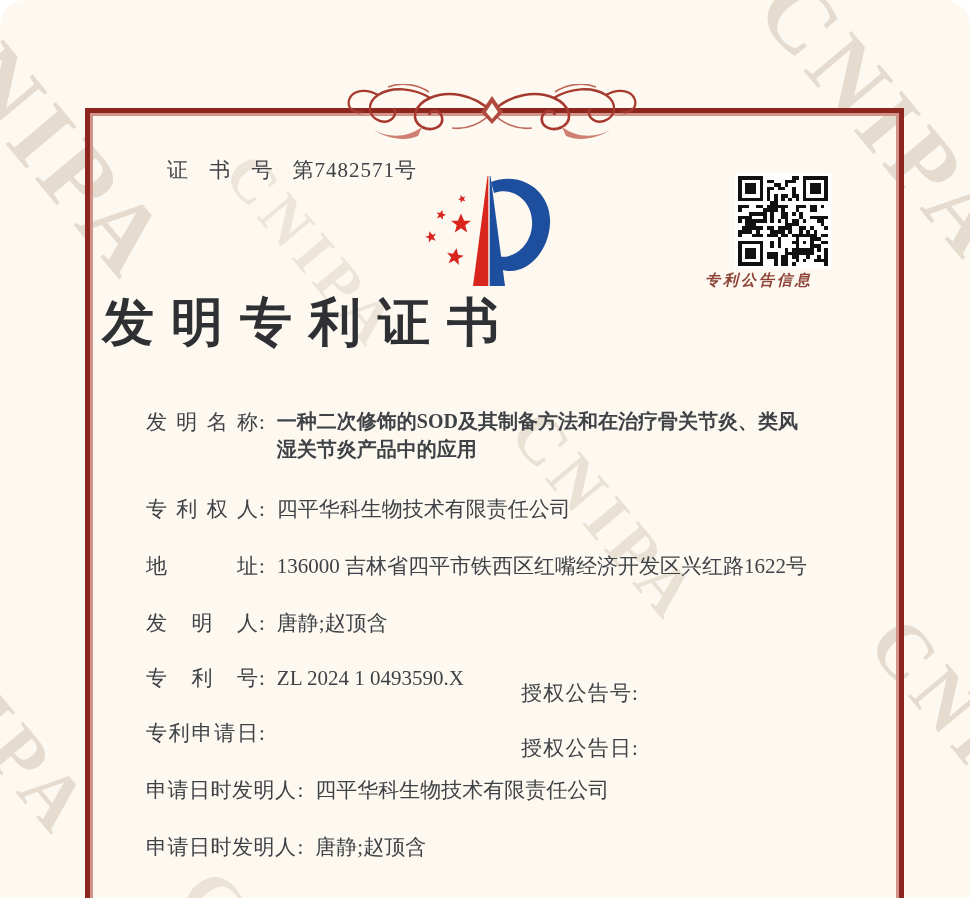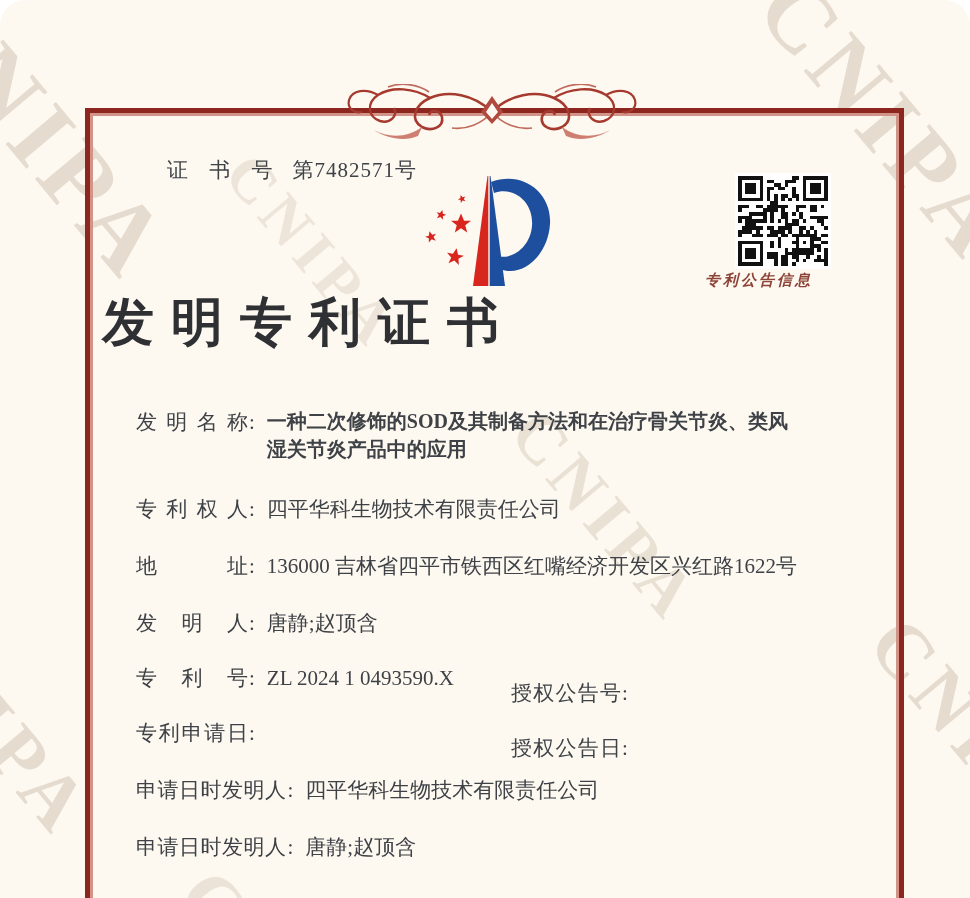--- a/index.html
+++ b/index.html
@@ -22,21 +22,21 @@
   .certno .sp{letter-spacing:8px;margin-left:36px;}
   .certno .num{margin-left:12px;letter-spacing:1px;}
   .emblem{position:absolute;left:413px;top:166px;width:152px;height:128px;z-index:3;}
   .qrbox{position:absolute;left:735px;top:173px;width:96px;height:96px;background:#ffffff;
          padding:3px;z-index:3;box-sizing:border-box;}
   .qrcaption{position:absolute;left:705px;top:271px;width:160px;text-align:left;z-index:3;
          font-size:15px;font-weight:700;font-style:italic;letter-spacing:3px;color:#8d4336;}
   .title{position:absolute;left:85px;top:288px;width:815px;text-align:left;z-index:3;
          font-size:52px;font-weight:700;color:#2f3033;letter-spacing:17px;text-indent:17px;}
   
-  .row{position:absolute;left:136px;right:70px;z-index:3;font-size:21px;color:#3e4247;line-height:30px;}
+  .row{position:absolute;left:146px;right:70px;z-index:3;font-size:21px;color:#3e4247;line-height:30px;}
   .grp{display:flex;align-items:flex-start;}
   .g2{position:absolute;left:375px;top:0;display:flex;margin-top:15px;}
   .lbl{display:inline-block;width:112px;text-align:justify;text-align-last:justify;flex:none;}
   .lbl2{display:inline-block;width:110px;text-align:justify;text-align-last:justify;flex:none;}
   .lbl3{flex:none;letter-spacing:0.5px;}
   .colon{margin:0 12px 0 1px;flex:none;}
   .val{flex:none;}
   .wrapval{width:525px;font-size:20px;line-height:28px;flex:none;font-weight:bold;}
 </style>
 </head>

